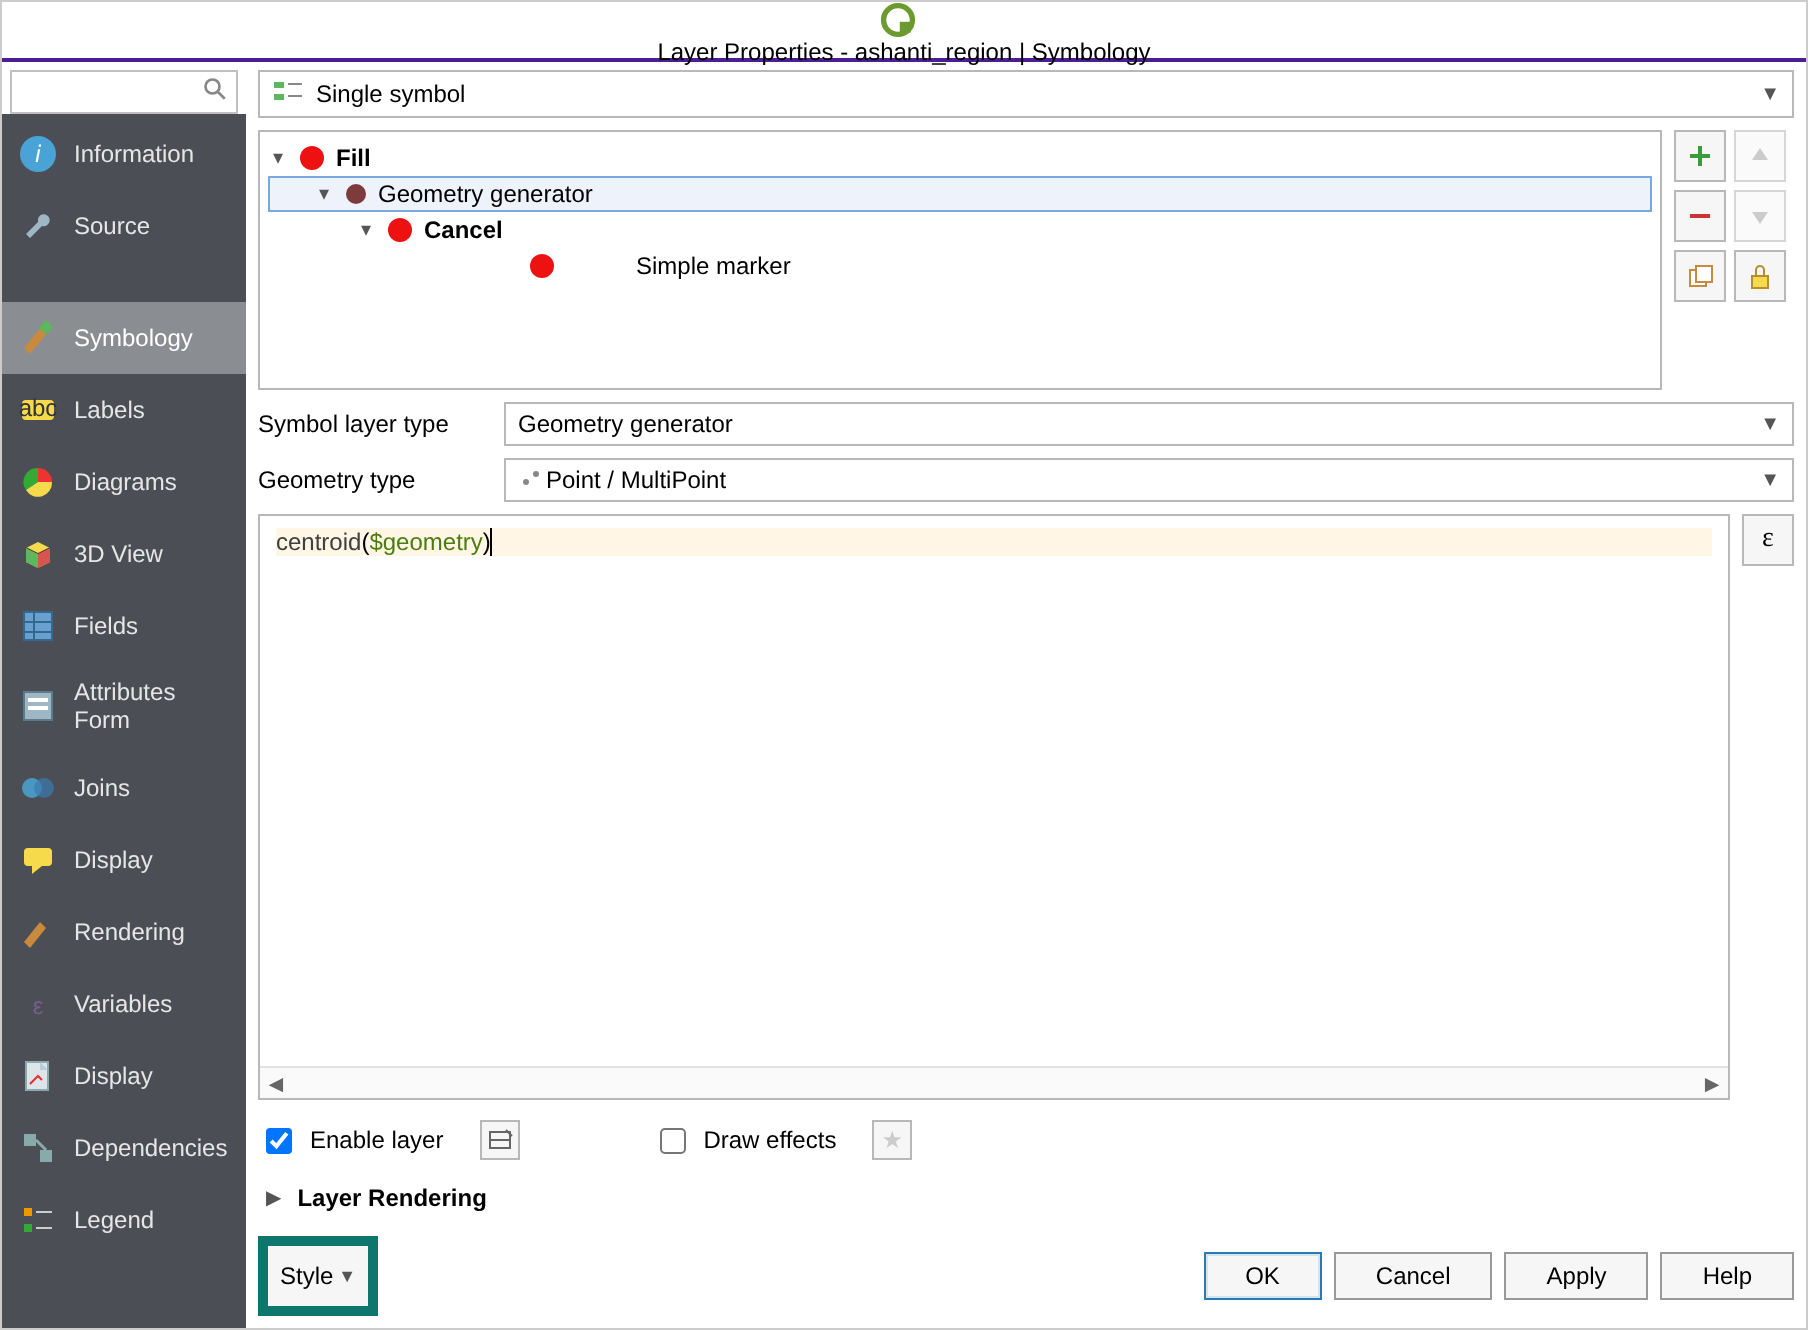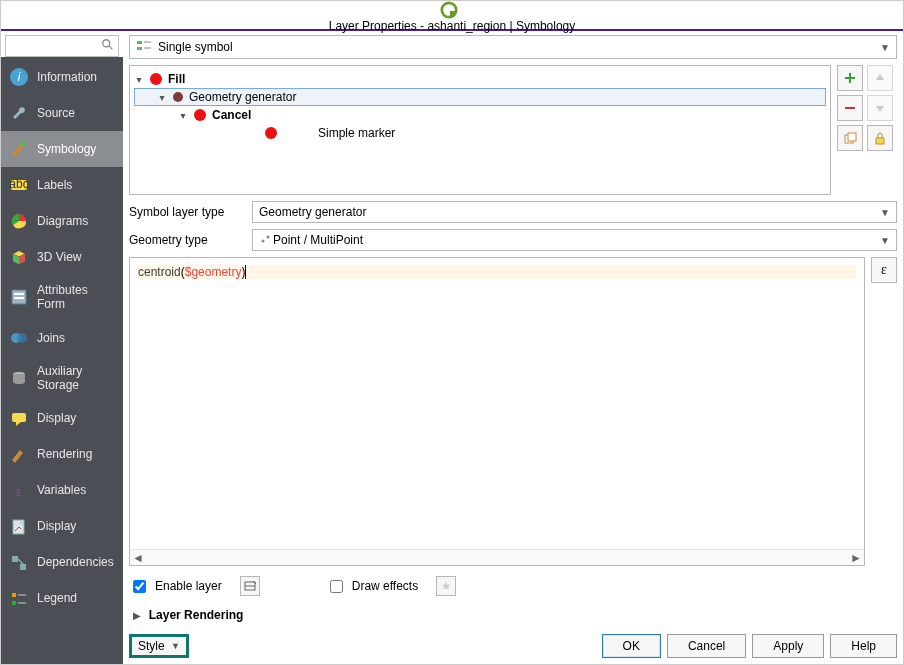--- a/index.html
+++ b/index.html
@@ -9,21 +9,21 @@
   .titlebar .title { flex: 1; }
   .titlebar .close { width: 28px; text-align: center; font-size: 16px; color: #333; cursor: pointer; }
   .body { flex: 1; display: flex; overflow: hidden; }
   .searchbar { padding: 4px 4px 0 4px; }
   .searchbar input { width: 100%; height: 22px; border: 1px solid #c0c0c0; padding: 2px 20px 2px 6px; }
   .search-wrap { position: relative; }
   .search-wrap .mag { position: absolute; right: 4px; top: 3px; color: #888; }
   .leftcol { width: 122px; display: flex; flex-direction: column; background: #fff; }
   .sidebar { flex: 1; background: #4b4f55; color: #e6e6e6; overflow-y: auto; }
   .sidebar .item { display: flex; align-items: center; gap: 8px; padding: 8px 8px; cursor: pointer; line-height: 1.2; }
-  .sidebar .item.selected { background: #8a8d91; color: #fff; }
+  .sidebar .item.selected { background: #8a8d91; color: #fff; margin-top: 20px; }
   .sidebar .item.top-space { margin-top: 2px; }
   .sidebar .icon { width: 20px; height: 20px; display: inline-flex; align-items: center; justify-content: center; flex-shrink: 0; }
   .sidebar .label { flex: 1; }
   .right { flex: 1; display: flex; flex-direction: column; padding: 4px 6px 6px 6px; gap: 6px; overflow: hidden; }
   .symbol-dd { display: flex; align-items: flex-start; }
   .dd { flex: 1; border: 1px solid #b8b8b8; height: 24px; display: flex; align-items: center; padding: 0 6px; background: #fff; position: relative; cursor: pointer; }
   .dd .caret { position: absolute; right: 6px; color: #555; font-size: 10px; }
   .tree-row { display: flex; gap: 6px; }
   .tree-panel { flex: 1; border: 1px solid #b8b8b8; background: #fff; height: 130px; padding: 4px 4px; overflow: auto; }
   .tree-btns { width: 60px; display: flex; flex-direction: column; gap: 4px; align-items: flex-start; }
@@ -40,29 +40,29 @@
   .tree-indent-3 { padding-left: 80px; gap: 41px; }
   .form-row { display: flex; align-items: center; gap: 19px; }
   .form-label { width: 104px; }
   .form-row .dd.small { height: 22px; }
   .geom-icon { width: 14px; display:inline-block; color:#888; }
   .editor-wrap { flex: 1; display: flex; gap: 6px; min-height: 0; }
   .editor { flex: 1; border: 1px solid #b8b8b8; display: flex; flex-direction: column; overflow: hidden; }
   .editor-text { flex: 1; padding: 6px 8px; font-family: Consolas, monospace; font-size: 13px; background: #fff; white-space: pre; overflow: auto; }
   .editor-text .hl-line { background: #fff6e6; display: inline-block; min-width: 100%; }
   .tok-func { color: #404040; }
-  .tok-var { color: #ef4444; }
+  .tok-var { color: #4d7c0f; }
   .cursor { border-right: 1px solid #000; }
   .eps-btn { width: 26px; height: 26px; border: 1px solid #b8b8b8; background: #f6f6f6; display:flex; align-items:center; justify-content:center; font-family: Georgia, serif; font-size: 14px; cursor:pointer; }
   .hscroll { height: 16px; border-top: 1px solid #e3e3e3; display:flex; align-items:center; justify-content:space-between; padding: 0 2px; color:#666; font-size:10px; background:#fafafa; }
   .checks-row { display: flex; align-items: center; gap: 18px; padding-top: 4px; }
   .lr-row { display:flex; align-items:center; gap:8px; padding: 6px 0 2px 4px; }
   .lr-row .tri { color:#555; font-size:10px; }
   .bottom { display: flex; align-items: center; gap: 6px; padding-top: 4px; }
-  .style-dd { width: 60px; height: 24px; border: 3px solid #0f766e; background:#f6f6f6; display:flex; align-items:center; justify-content:space-between; padding:0 6px; cursor:pointer; }
+  .style-dd { width: 60px; height: 40px; border: 5px solid #0f766e; background:#f6f6f6; display:flex; align-items:center; justify-content:space-between; padding:0 6px; cursor:pointer; }
   .btn { height: 24px; border: 1px solid #999; background:#f6f6f6; padding: 0 20px; display:flex; align-items:center; cursor:pointer; }
   .btn.primary { border-color: #2a7ab0; box-shadow: inset 0 0 0 1px #cfe6f5; }
   .spacer { flex:1; }
   input[type=checkbox] { width:13px; height:13px; }
   .mini-icon { width:20px; height:20px; border:1px solid #b8b8b8; background:#f6f6f6; display:flex; align-items:center; justify-content:center; cursor:pointer; }
   .star { color:#ccc; }
 </style>
 </head>
 <body>
 
@@ -143,44 +143,46 @@
               <path d="M4 7 L10 10 L16 7 M10 10 L10 17" stroke="#333" stroke-width="0.8" fill="none"></path>
               <path d="M4 7 L10 10 L10 17 L4 14 Z" fill="#5cb85c"></path>
               <path d="M16 7 L10 10 L10 17 L16 14 Z" fill="#d9534f"></path>
             </svg>
           </span>
         <span class="label">3D View</span>
       </div>
       <div class="item">
         <span class="icon">
             <svg width="20" height="20">
+              <rect x="3" y="3" width="14" height="14" fill="#6aa0d0" stroke="#34688f"></rect>
+              <line x1="3" y1="8" x2="17" y2="8" stroke="#34688f"></line>
+              <line x1="3" y1="13" x2="17" y2="13" stroke="#34688f"></line>
+              <line x1="8" y1="3" x2="8" y2="17" stroke="#34688f"></line>
+            </svg>
+          </span>
+        <span class="label">Fields</span>
+      </div>
+      <div class="item">
+        <span class="icon">
+            <svg width="20" height="20">
               <rect x="3" y="3" width="14" height="14" fill="#9fb6c4" stroke="#5a7a8f"></rect>
               <rect x="5" y="6" width="10" height="2" fill="#fff"></rect>
               <rect x="5" y="10" width="10" height="2" fill="#fff"></rect>
             </svg>
           </span>
         <span class="label">Attributes Form</span>
       </div>
       <div class="item">
         <span class="icon">
             <svg width="20" height="20">
               <circle cx="7" cy="10" r="5" fill="#4aa3d6" opacity="0.85"></circle>
               <circle cx="13" cy="10" r="5" fill="#3a7ab0" opacity="0.7"></circle>
             </svg>
           </span>
         <span class="label">Joins</span>
-      </div>
-      <div class="item">
-        <span class="icon">
-            <svg width="20" height="20">
-              <ellipse cx="10" cy="6" rx="6" ry="2" fill="#bbb"></ellipse>
-              <path d="M4 6 L4 14 A6 2 0 0 0 16 14 L16 6" fill="#999"></path>
-            </svg>
-          </span>
-        <span class="label">Auxiliary Storage</span>
       </div>
       <div class="item">
         <span class="icon">
             <svg width="20" height="20">
               <rect x="3" y="4" width="14" height="9" rx="2" fill="#f7d94c"></rect>
               <path d="M7 13 L7 17 L12 13 Z" fill="#f7d94c"></path>
             </svg>
           </span>
         <span class="label">Display</span>
       </div>

